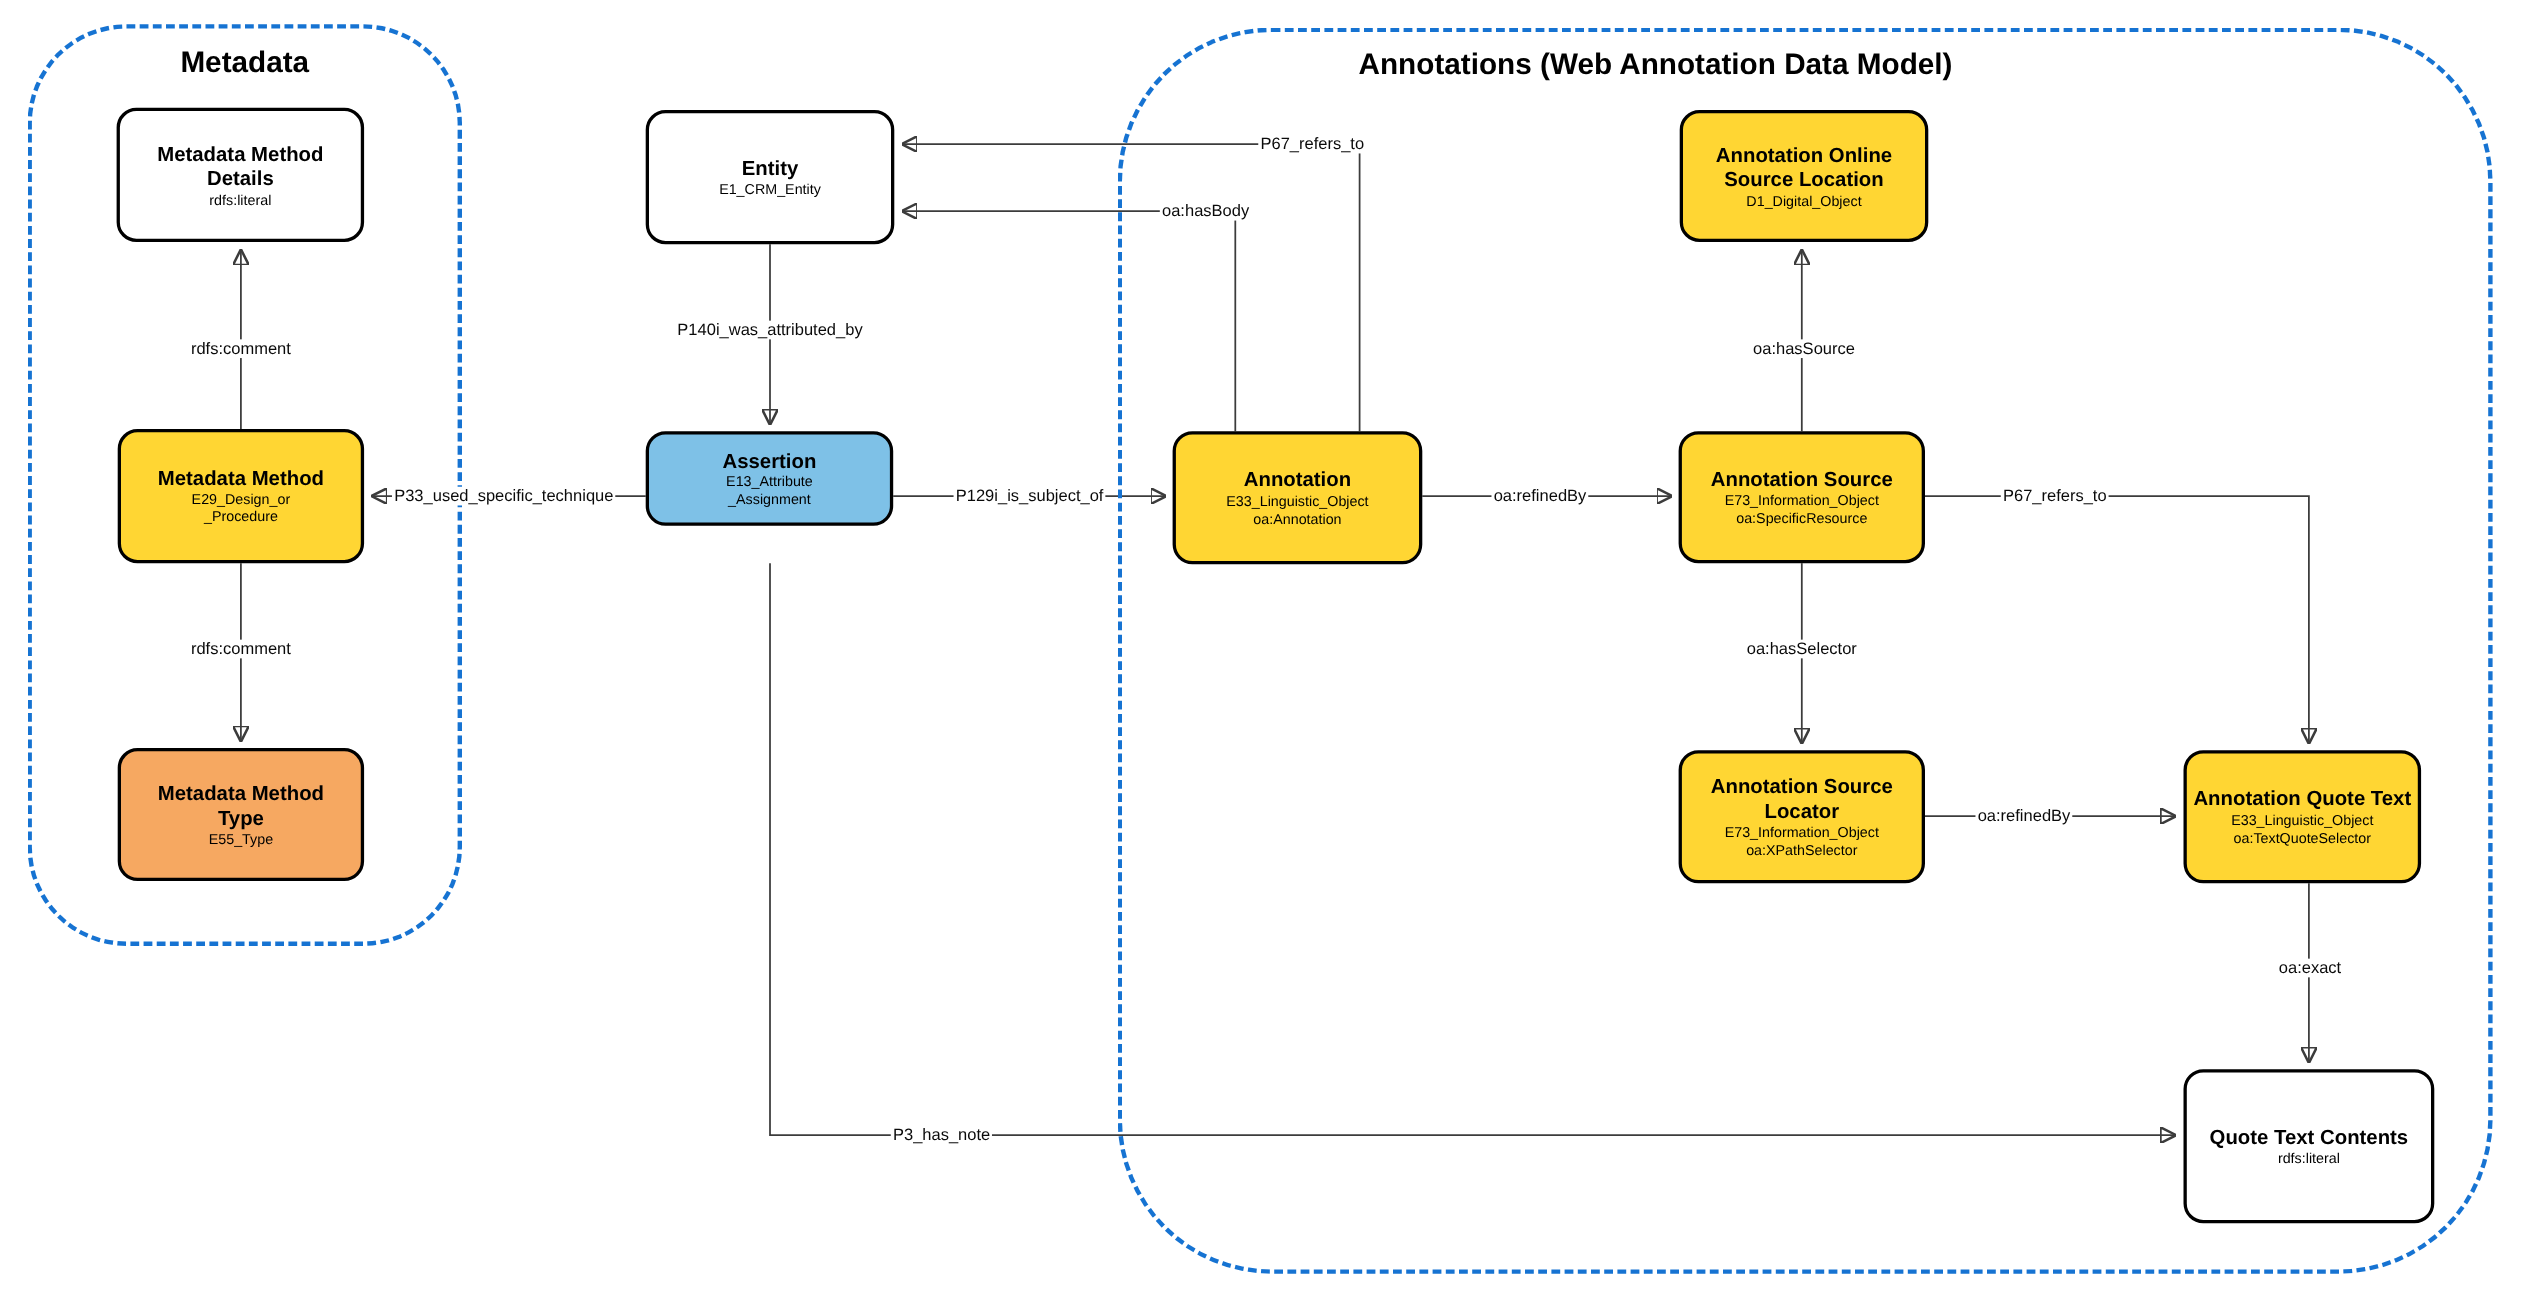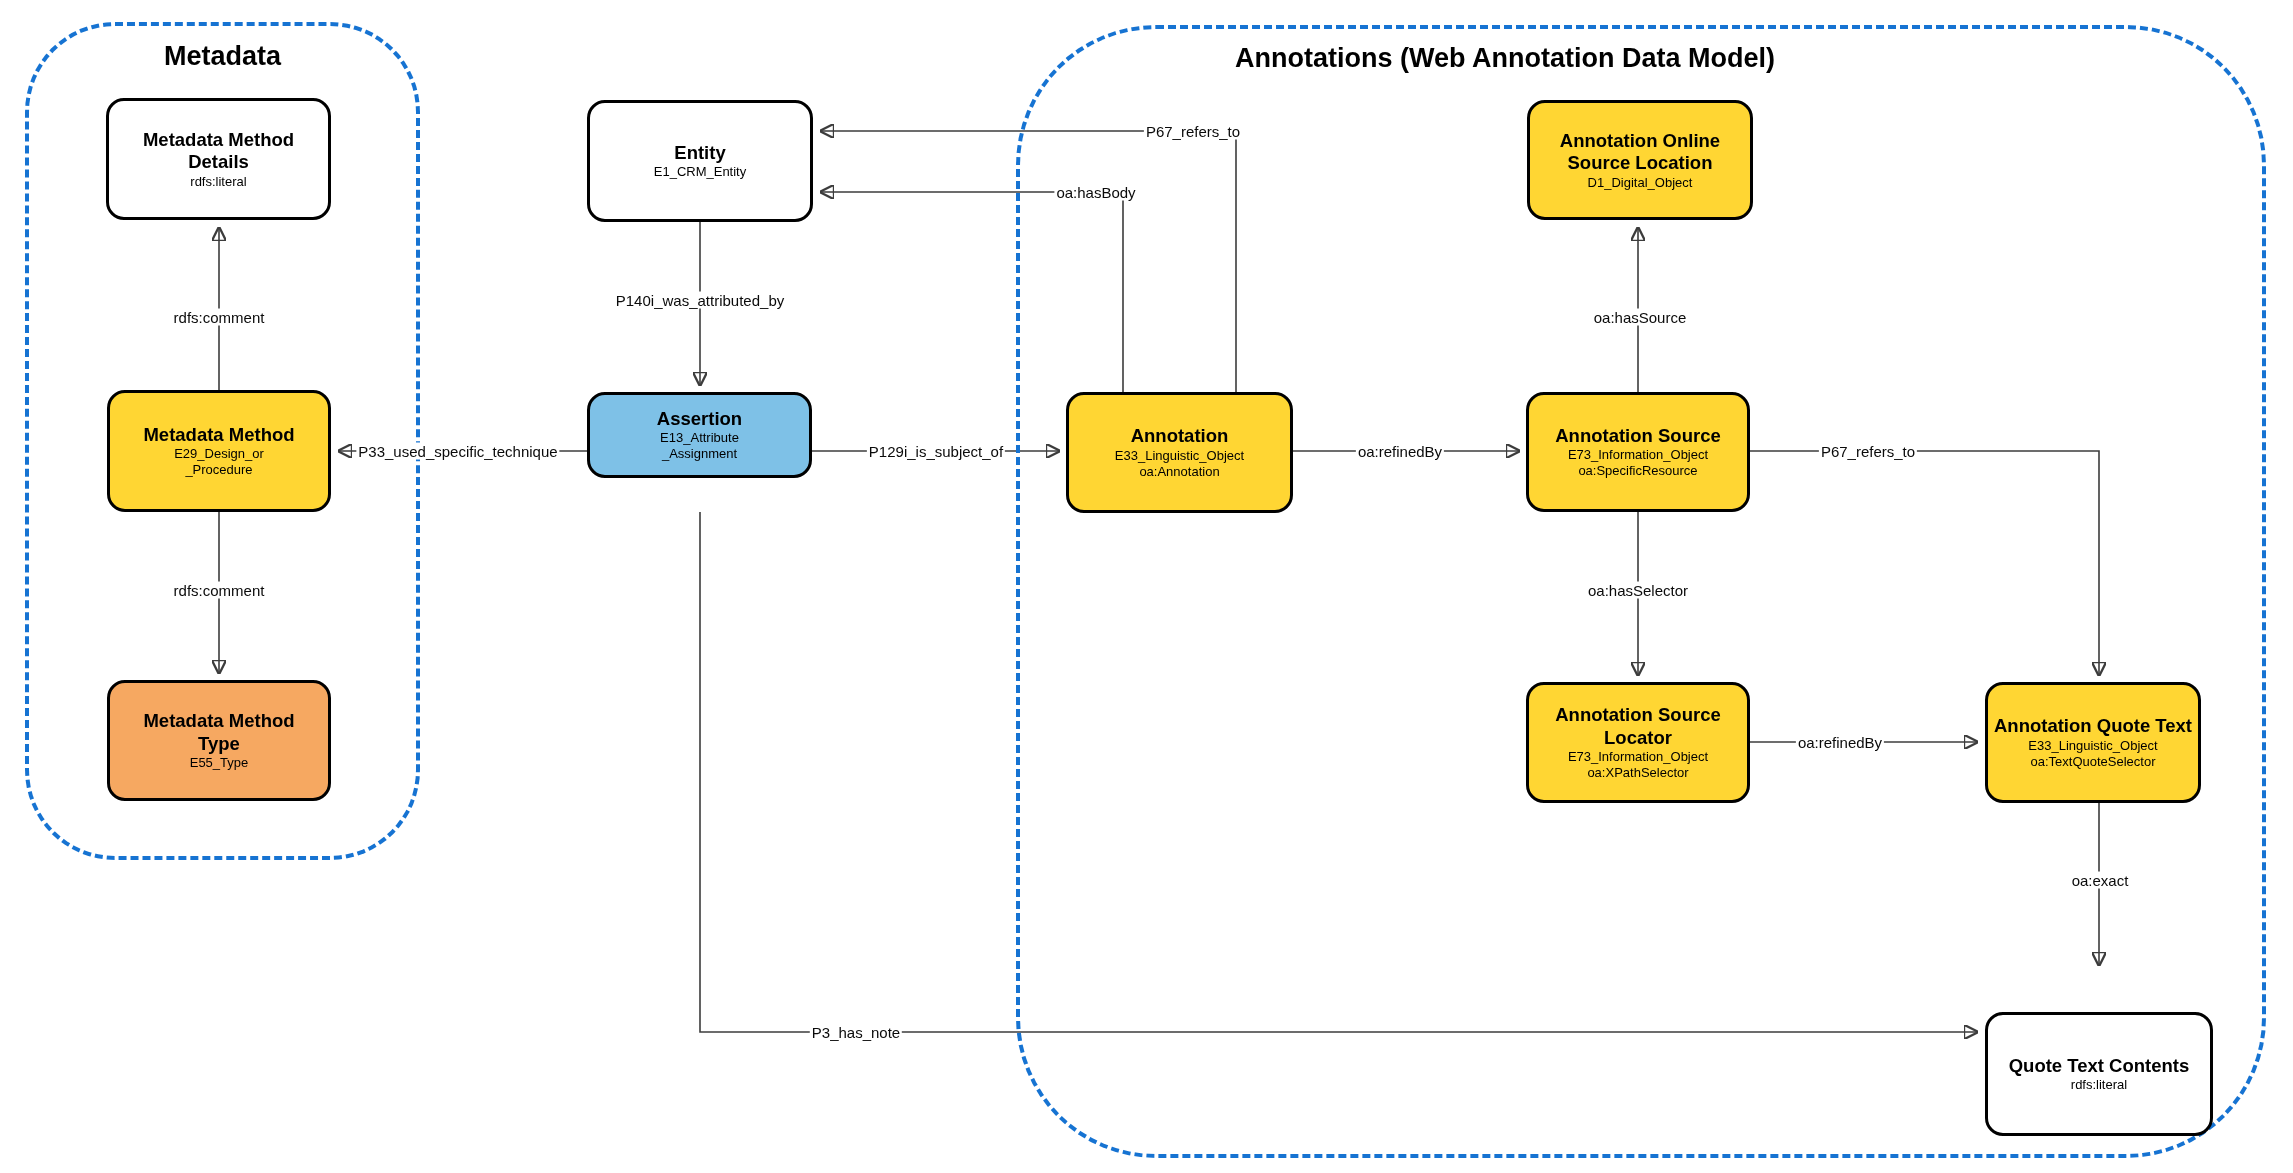--- a/index.html
+++ b/index.html
@@ -138,21 +138,21 @@
     <div class="node-sub">E73_Information_Object
 oa:XPathSelector</div>
   </div>
 
   <div class="node" style="left:1985px;top:682px;width:216px;height:121px" data-fill="yellow">
     <div class="node-title">Annotation Quote Text</div>
     <div class="node-sub">E33_Linguistic_Object
 oa:TextQuoteSelector</div>
   </div>
 
-  <div class="node" style="left:1985px;top:1012px;width:228px;height:124px" data-fill="white">
+  <div class="node" style="left:1985px;top:972px;width:228px;height:140px" data-fill="white">
     <div class="node-title">Quote Text Contents</div>
     <div class="node-sub">rdfs:literal</div>
   </div>
 
   <span class="edge-label" style="left:219px;top:317px">rdfs:comment</span>
   <span class="edge-label" style="left:219px;top:590px">rdfs:comment</span>
   <span class="edge-label" style="left:458px;top:451px">P33_used_specific_technique</span>
   <span class="edge-label" style="left:700px;top:300px">P140i_was_attributed_by</span>
   <span class="edge-label" style="left:936px;top:451px">P129i_is_subject_of</span>
   <span class="edge-label" style="left:1096px;top:192px">oa:hasBody</span>

